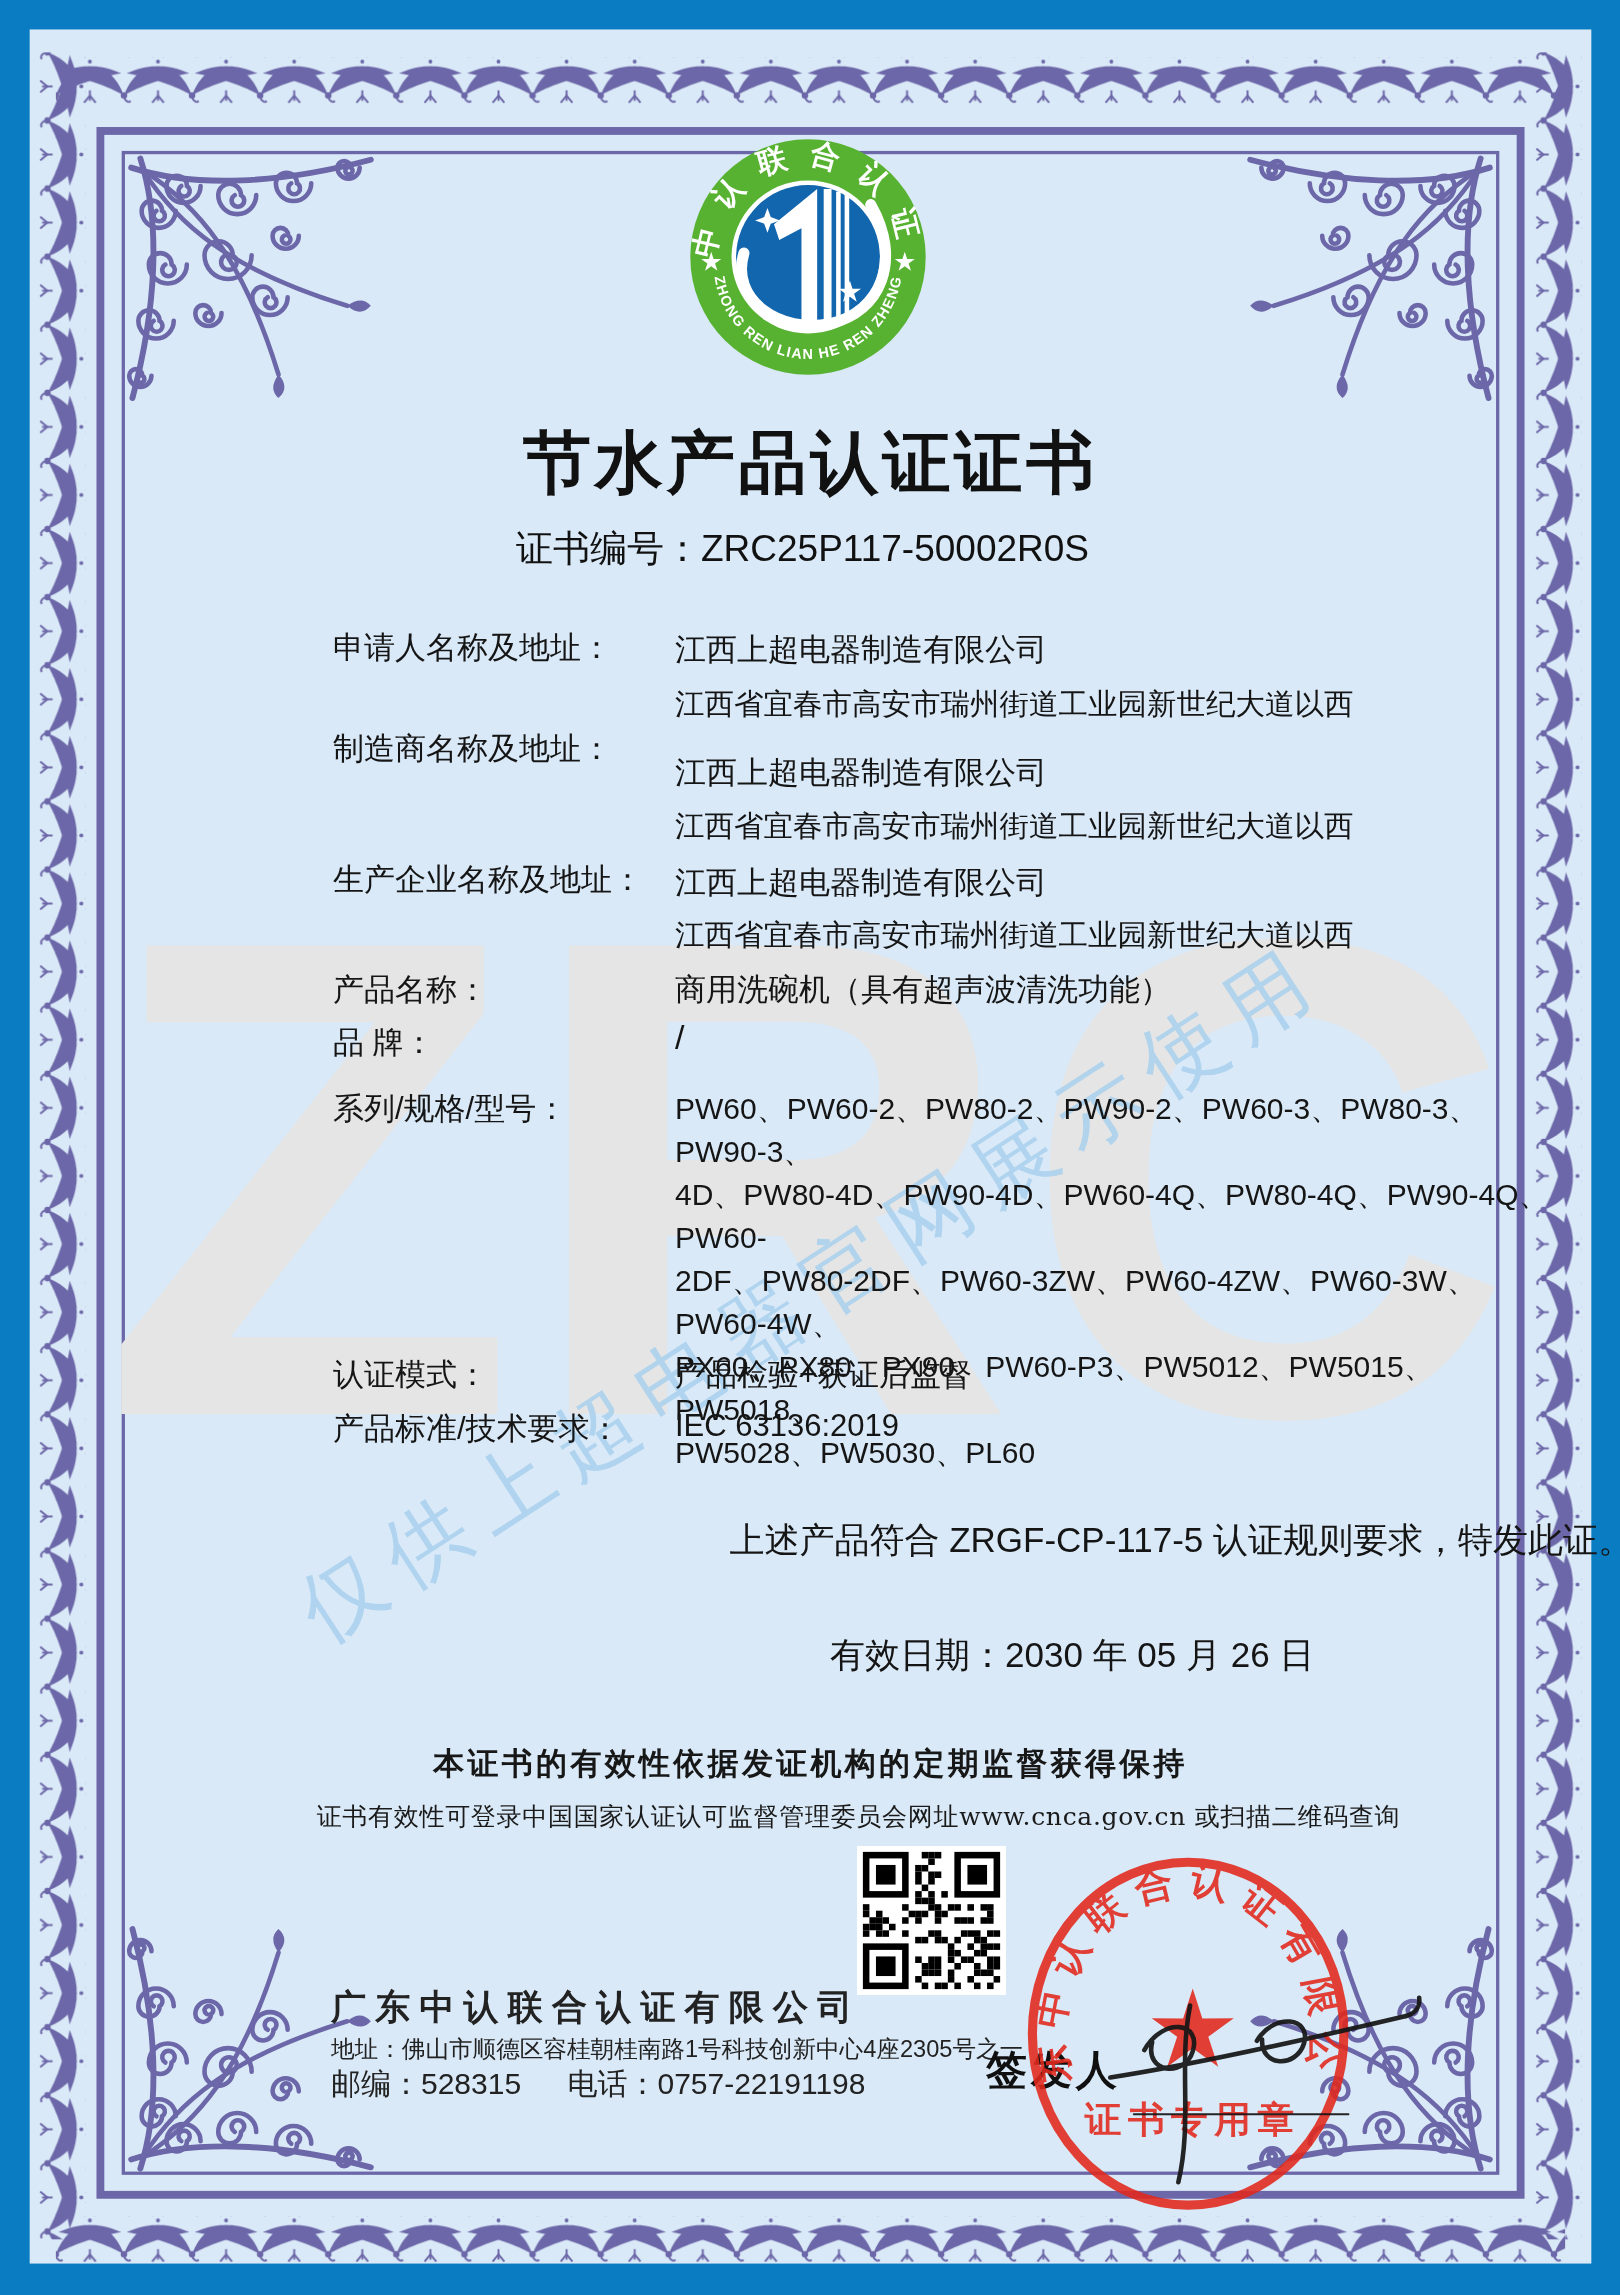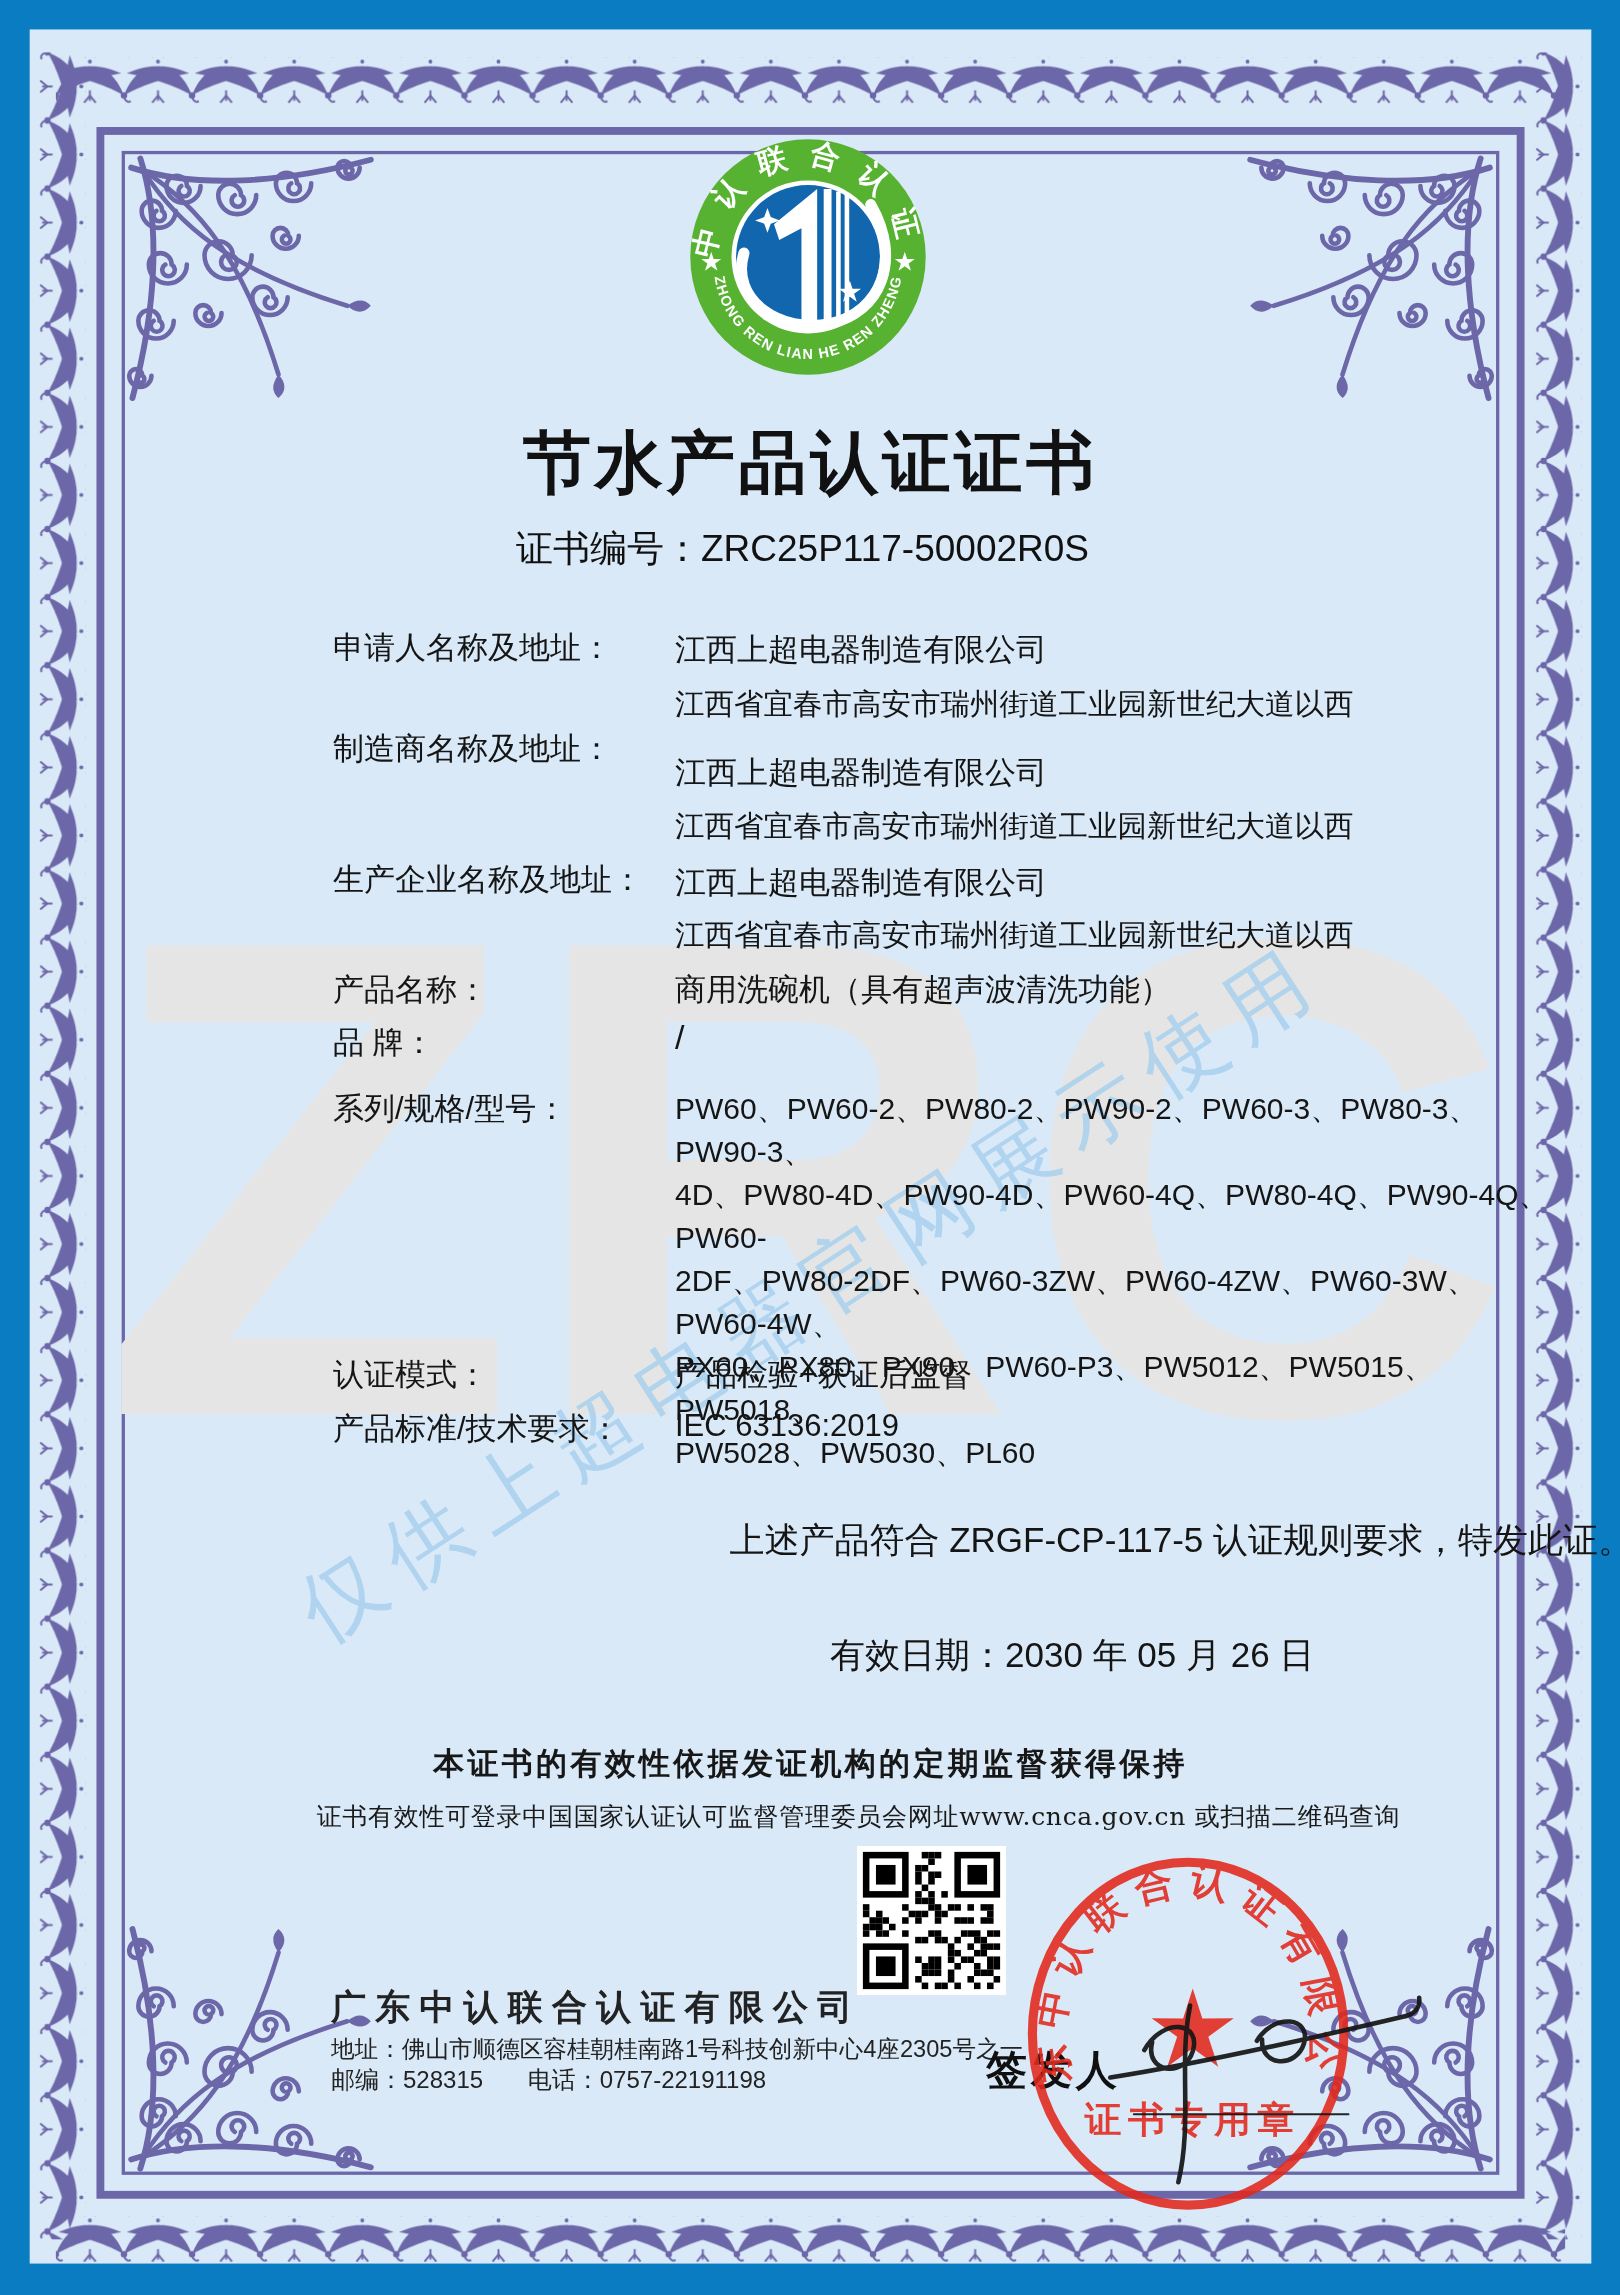--- a/index.html
+++ b/index.html
@@ -36,21 +36,21 @@
   .addr{left:675px;font-size:29.5px;white-space:nowrap;}
   .models{left:675px;top:1087px;width:891px;font-size:30px;line-height:43px;}
   .statement{left:12px;top:1517px;width:1621px;text-align:right;font-size:35px;}
   .dates span{font-size:35px;}
   .note1{left:0;top:1743px;width:1621px;text-align:center;
     font-family:"DejaVu Serif", serif;font-size:31px;font-weight:600;letter-spacing:3.3px;color:#171717;}
   .note2{left:0;top:1800px;width:1621px;text-align:center;
     font-family:"DejaVu Serif", serif;font-size:25px;letter-spacing:0.7px;color:#1a1a1a;padding-left:48px;}
   .company{left:331px;top:1984px;font-size:35px;font-weight:700;letter-spacing:9.2px;color:#222;}
   .co-addr{left:331px;top:2033px;font-size:23.6px;color:#222;}
-  .co-contact{left:331px;top:2064px;font-size:24px;color:#222;}
+  .co-contact{left:331px;top:2064px;font-size:30px;color:#222;}
   .co-contact .phone{margin-left:38px;}
   .signer{left:986px;top:2043px;font-size:41px;font-weight:700;letter-spacing:3.9px;color:#101010;z-index:4;}
   #qr-code{position:absolute;left:857px;top:1846px;z-index:3;}
   #stamp{position:absolute;left:982px;top:1847px;z-index:3;}
   #logo{position:absolute;left:689px;top:138px;z-index:2;}
 </style>
 </head>
 <body>
 
 <div class="page">

